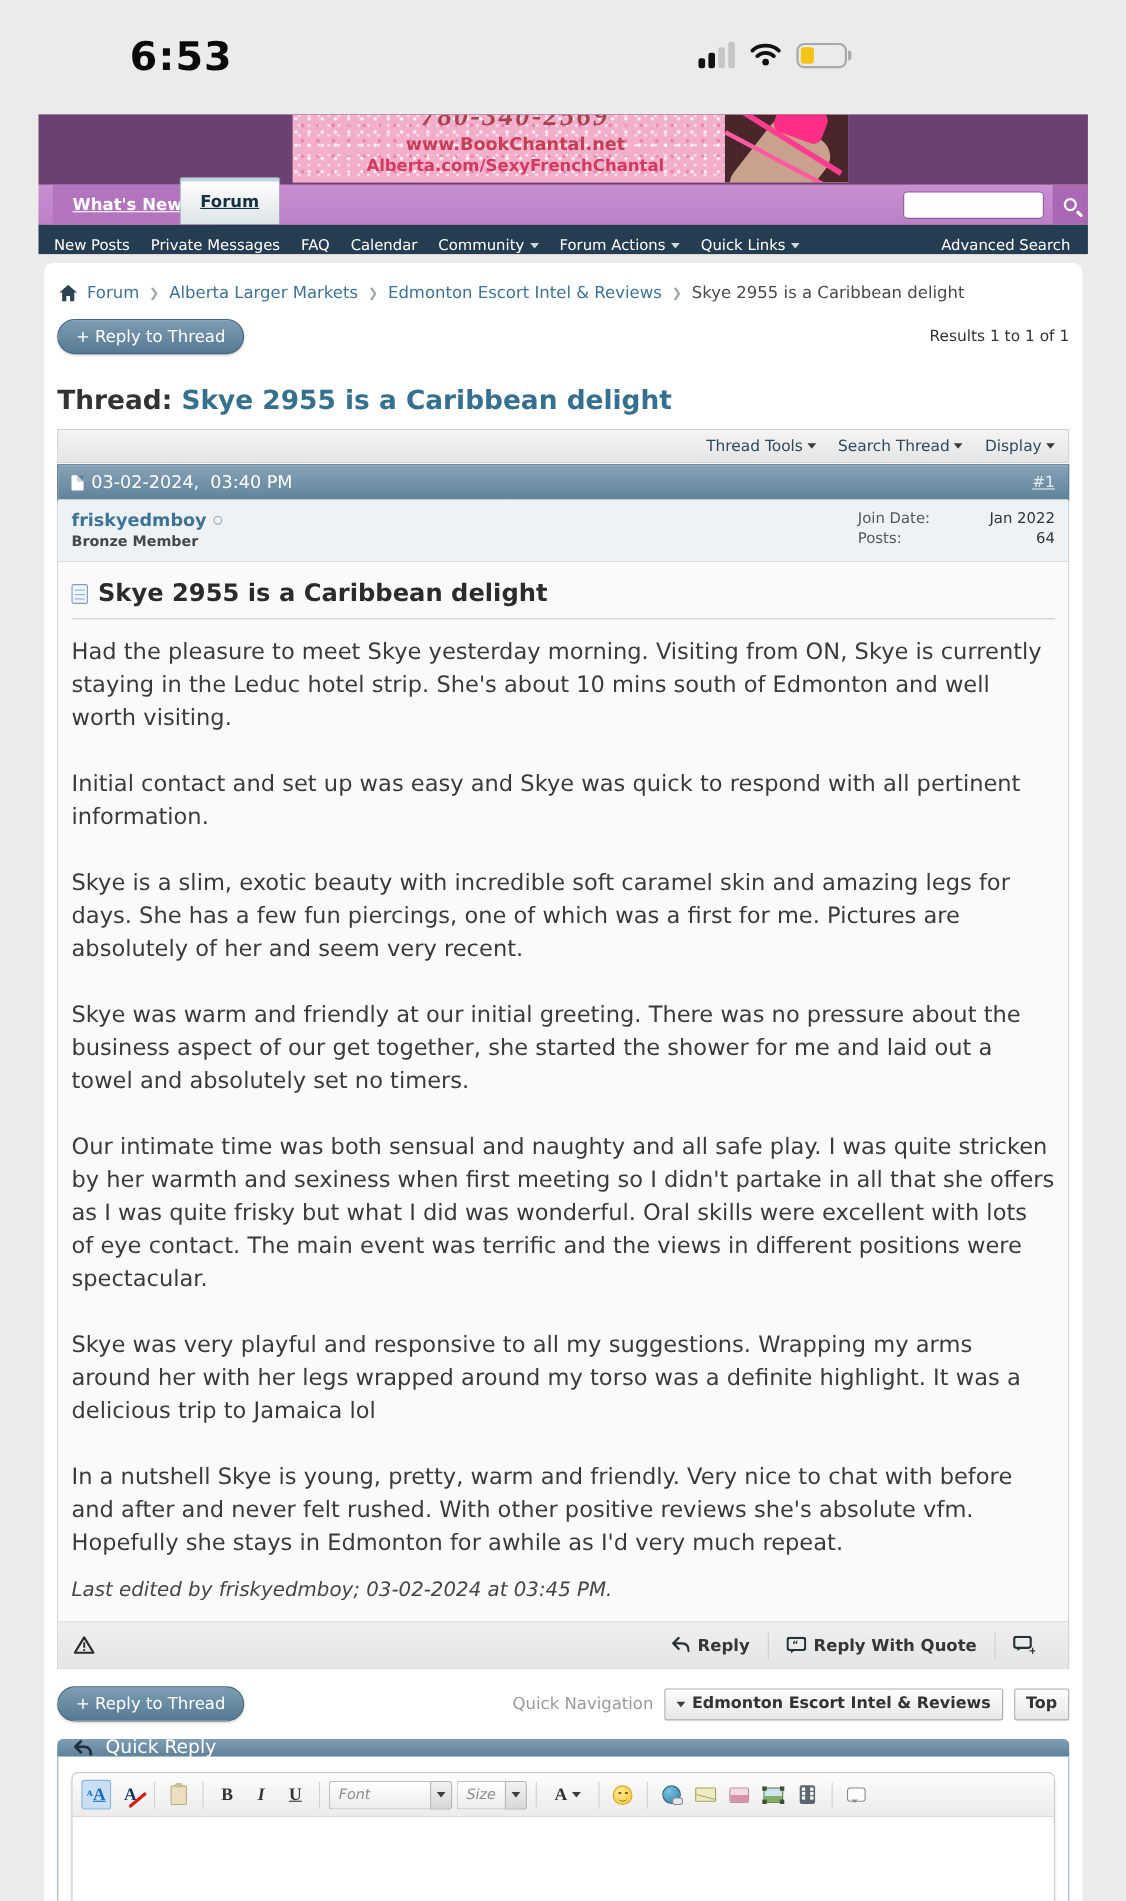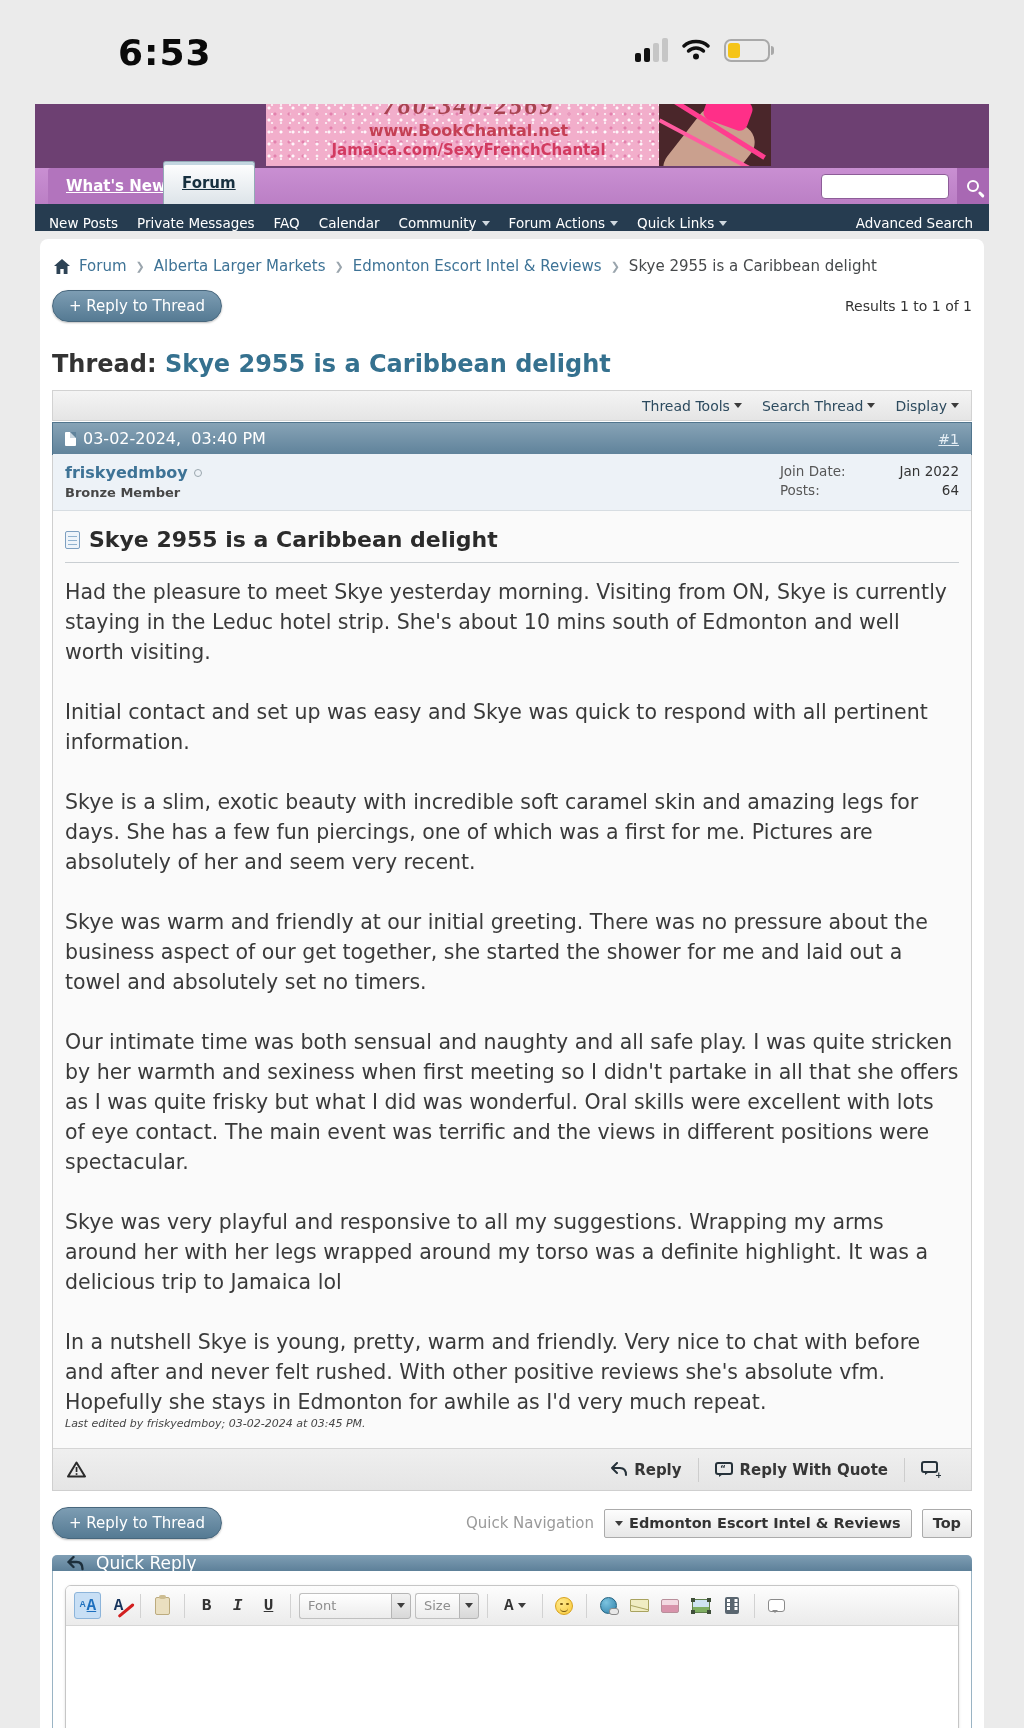--- a/index.html
+++ b/index.html
@@ -111,21 +111,21 @@
   .user-stats .val { text-align:right; }
 
   .post-body { background:#fafafa; padding:14px 12px 18px 12px; }
   .post-title { display:flex; align-items:center; gap:9px; font-size:22px; font-weight:bold; color:#2b2b2b;
                 padding:2px 0 10px 0; border-bottom:1px solid #c9ced2; }
   .doc-b { width:15px; height:18px; background:#eef4fa; border:1px solid #7d9fc0; border-radius:2px; position:relative; flex:0 0 auto; }
   .doc-b::before { content:""; position:absolute; left:2px; top:4px; width:9px; height:1.5px; background:#90b2cf;
                    box-shadow:0 4px 0 #90b2cf, 0 8px 0 #90b2cf; }
   .post-text { margin-top:14px; font-size:20.5px; line-height:30px; color:#3a3a3a; }
   .post-text p + p { margin-top:30px; }
-  .last-edited { font-style:italic; font-size:11px; color:#454545; }
+  .last-edited { margin-top:18px; font-style:italic; font-size:18px; color:#454545; }
 
   .post-foot { height:42px; background:linear-gradient(#efefef,#e5e5e5); border-top:1px solid #d5d5d5;
                display:flex; align-items:center; padding:0 14px; }
   .foot-right { margin-left:auto; display:flex; align-items:center; height:100%; }
   .foot-item { display:flex; align-items:center; gap:7px; font-size:15px; font-weight:bold; color:#363636;
                text-decoration:none; padding:0 16px; height:24px; }
   .foot-item + .foot-item { border-left:1px solid #cdcdcd; }
 
   .bottom-row { display:flex; align-items:center; margin-top:16px; }
   .bottom-right { margin-left:auto; display:flex; align-items:center; gap:10px; }
@@ -136,34 +136,34 @@
 
   
   .qr-head { margin-top:16px; height:16px; background:linear-gradient(#7f9eb4,#5d8099); border-radius:5px 5px 0 0;
              display:flex; align-items:center; gap:12px; padding:0 14px; color:#fff; font-size:17px; }
   .qr-panel { border:1px solid #9ab4c4; border-top:none; background:#fff; padding:14px 12px; height:300px; }
   .editor { border:1px solid #c6c6c6; border-radius:6px; overflow:hidden; height:100%;
             box-shadow:0 1px 3px rgba(0,0,0,.12); }
   .toolbar { height:40px; background:linear-gradient(#fdfdfd,#ebebeb); border-bottom:1px solid #d6d6d6;
              display:flex; align-items:center; gap:4px; padding:0 8px; }
   .tbtn { width:27px; height:27px; border:1px solid transparent; border-radius:3px; background:transparent;
-          display:flex; align-items:center; justify-content:center; font-family:Liberation Mono, monospace;
+          display:flex; align-items:center; justify-content:center; font-family:Liberation Serif, serif;
           font-size:16px; color:#333; cursor:pointer; }
   .tbtn.active { background:#c8dff5; border-color:#8cb4da; }
   .tb-sep { width:1px; height:24px; background:#d2d2d2; margin:0 4px; }
   .ab { font-weight:bold; } .ai { font-style:italic; font-weight:bold; } .au { text-decoration:underline; font-weight:bold; }
   .wys { color:#1d6fbe; font-weight:bold; font-size:13px; }
   .wys u { font-size:16px; }
   .rmv { position:relative; font-weight:bold; color:#15335c; }
   .rmv::after { content:""; position:absolute; left:2px; top:12px; width:20px; height:2.5px; background:#d21f1f;
                 transform:rotate(-40deg); border-radius:2px; }
   .select-box { display:flex; align-items:center; height:26px; }
   .select-face { width:92px; height:26px; background:linear-gradient(#fff,#ececec); border:1px solid #c0c0c0;
                  border-right:none; border-radius:3px 0 0 3px; display:flex; align-items:center; padding:0 8px;
-                 font-size:13px; color:#8d8d8d; }
+                 font-size:13px; font-style:italic; color:#8d8d8d; }
   .select-face.small { width:44px; }
   .select-arrow { width:20px; height:26px; background:linear-gradient(#f2f2f2,#d8d8d8); border:1px solid #b5b5b5;
                   border-radius:0 3px 3px 0; display:flex; align-items:center; justify-content:center; }
   .color-a { font-weight:bold; font-size:16px; display:flex; align-items:center; gap:4px; width:auto; padding:0 7px; }
   .paste-i { width:15px; height:18px; background:#eadfc0; border:1px solid #bcab7e; border-radius:2px; position:relative; }
   .paste-i::before { content:""; position:absolute; left:3px; top:-3px; width:7px; height:4px; background:#cdbd92;
                      border-radius:2px; }
   .smiley { width:18px; height:18px; border-radius:50%; background:radial-gradient(circle at 35% 30%,#ffe98a,#f8c93a);
             border:1px solid #d8a21c; position:relative; }
   .smiley::before { content:""; position:absolute; left:4px; top:5px; width:2.5px; height:2.5px; border-radius:50%;
@@ -222,21 +222,21 @@
   </div>
 </div>
 
 <div class="page">
 
   <div class="band">
     <div class="ad">
       <div class="ad-glitter">
         <div class="ad-l1">780-340-2569</div>
         <div class="ad-l2">www.BookChantal.net</div>
-        <div class="ad-l3">Jamaica.com/SexyFrenchChantal</div>
+        <div class="ad-l3">Alberta.com/SexyFrenchChantal</div>
       </div>
       <div class="ad-photo">
         <i class="leg"></i>
           <i class="strap1"></i>
           <i class="strap2"></i>
           <i class="top"></i>
       </div>
     </div>
   </div>
 

